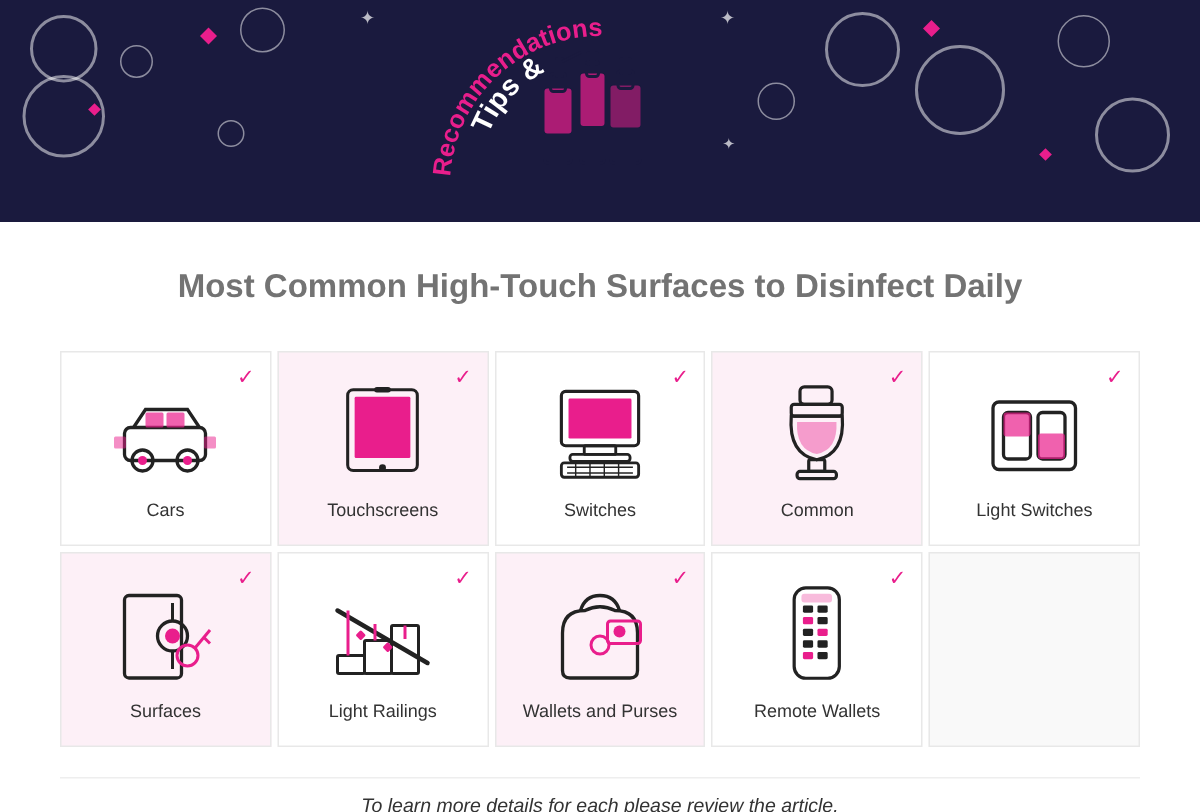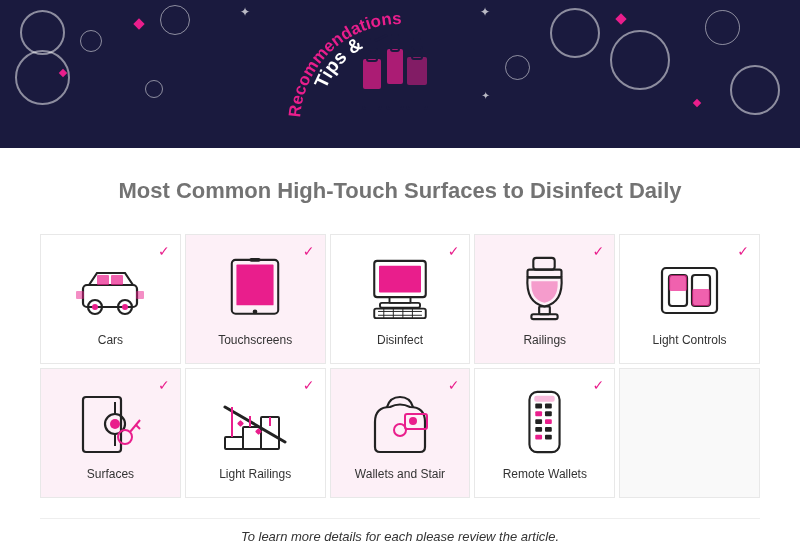--- a/index.html
+++ b/index.html
@@ -217,50 +217,50 @@
 
           <rect x="8" y="52" width="54" height="10" rx="2" fill="none" stroke="#222" stroke-width="2"></rect>
           <line x1="12" y1="55" x2="58" y2="55" stroke="#222" stroke-width="1"></line>
           <line x1="12" y1="59" x2="58" y2="59" stroke="#222" stroke-width="1"></line>
           <line x1="18" y1="52" x2="18" y2="62" stroke="#222" stroke-width="1"></line>
           <line x1="28" y1="52" x2="28" y2="62" stroke="#222" stroke-width="1"></line>
           <line x1="38" y1="52" x2="38" y2="62" stroke="#222" stroke-width="1"></line>
           <line x1="48" y1="52" x2="48" y2="62" stroke="#222" stroke-width="1"></line>
         </svg>
       </div>
-      <span class="item-label">Disinfect</span>
+      <span class="item-label">Switches</span>
     </div>
 
     <div class="item-card highlighted">
       <span class="check-icon">✓</span>
       <div class="item-icon">
         <svg width="55" height="68" viewBox="0 0 55 70">
           <rect x="16" y="2" width="22" height="12" rx="3" fill="none" stroke="#222" stroke-width="2.2"></rect>
           <rect x="10" y="14" width="35" height="8" rx="2" fill="none" stroke="#222" stroke-width="2.2"></rect>
           <path d="M 10 22 Q 8 48 27.5 52 Q 47 48 45 22 Z" fill="none" stroke="#222" stroke-width="2.2"></path>
           <path d="M 14 26 Q 13 45 27.5 48 Q 42 45 41 26 Z" fill="#e91e8c" opacity="0.4"></path>
           <rect x="22" y="52" width="11" height="8" rx="1" fill="none" stroke="#222" stroke-width="2.2"></rect>
           <rect x="14" y="60" width="27" height="5" rx="2" fill="none" stroke="#222" stroke-width="2.2"></rect>
         </svg>
       </div>
-      <span class="item-label">Railings</span>
+      <span class="item-label">Common</span>
     </div>
 
     <div class="item-card">
       <span class="check-icon">✓</span>
       <div class="item-icon">
         <svg width="65" height="55" viewBox="0 0 65 55">
           <rect x="5" y="5" width="55" height="45" rx="4" fill="none" stroke="#222" stroke-width="2.2"></rect>
           <rect x="12" y="12" width="18" height="31" rx="3" fill="none" stroke="#222" stroke-width="2.2"></rect>
           <rect x="12" y="12" width="18" height="16" rx="2" fill="#e91e8c" opacity="0.7"></rect>
           <rect x="35" y="12" width="18" height="31" rx="3" fill="none" stroke="#222" stroke-width="2.2"></rect>
           <rect x="35" y="26" width="18" height="17" rx="2" fill="#e91e8c" opacity="0.7"></rect>
         </svg>
       </div>
-      <span class="item-label">Light Controls</span>
+      <span class="item-label">Light Switches</span>
     </div>
 
     <div class="item-card highlighted">
       <span class="check-icon">✓</span>
       <div class="item-icon">
         <svg width="65" height="65" viewBox="0 0 65 65">
           <rect x="5" y="5" width="38" height="55" rx="3" fill="none" stroke="#222" stroke-width="2.2"></rect>
           <circle cx="37" cy="32" r="10" fill="none" stroke="#222" stroke-width="2.2"></circle>
           <circle cx="37" cy="32" r="5" fill="#e91e8c"></circle>
           <line x1="37" y1="22" x2="37" y2="10" stroke="#222" stroke-width="2"></line>
@@ -302,21 +302,21 @@
         <svg width="70" height="65" viewBox="0 0 70 65">
 
           <path d="M 10 30 Q 10 15 25 15 Q 35 10 45 15 Q 60 15 60 30 L 60 55 Q 60 60 55 60 L 15 60 Q 10 60 10 55 Z" fill="none" stroke="#222" stroke-width="2.2"></path>
           <path d="M 22 15 Q 25 5 35 5 Q 45 5 48 15" fill="none" stroke="#222" stroke-width="2.2"></path>
           <circle cx="35" cy="38" r="6" fill="none" stroke="#e91e8c" stroke-width="2"></circle>
 
           <rect x="40" y="22" width="22" height="15" rx="2" fill="none" stroke="#e91e8c" stroke-width="2"></rect>
           <rect x="44" y="25" width="8" height="8" rx="4" fill="#e91e8c"></rect>
         </svg>
       </div>
-      <span class="item-label">Wallets and Stair</span>
+      <span class="item-label">Wallets and Purses</span>
     </div>
 
     <div class="item-card">
       <span class="check-icon">✓</span>
       <div class="item-icon">
         <svg width="55" height="68" viewBox="0 0 55 70">
           <rect x="12" y="2" width="31" height="62" rx="8" fill="none" stroke="#222" stroke-width="2.2"></rect>
 
           <rect x="18" y="14" width="7" height="5" rx="1" fill="#222"></rect>
           <rect x="28" y="14" width="7" height="5" rx="1" fill="#222"></rect>

